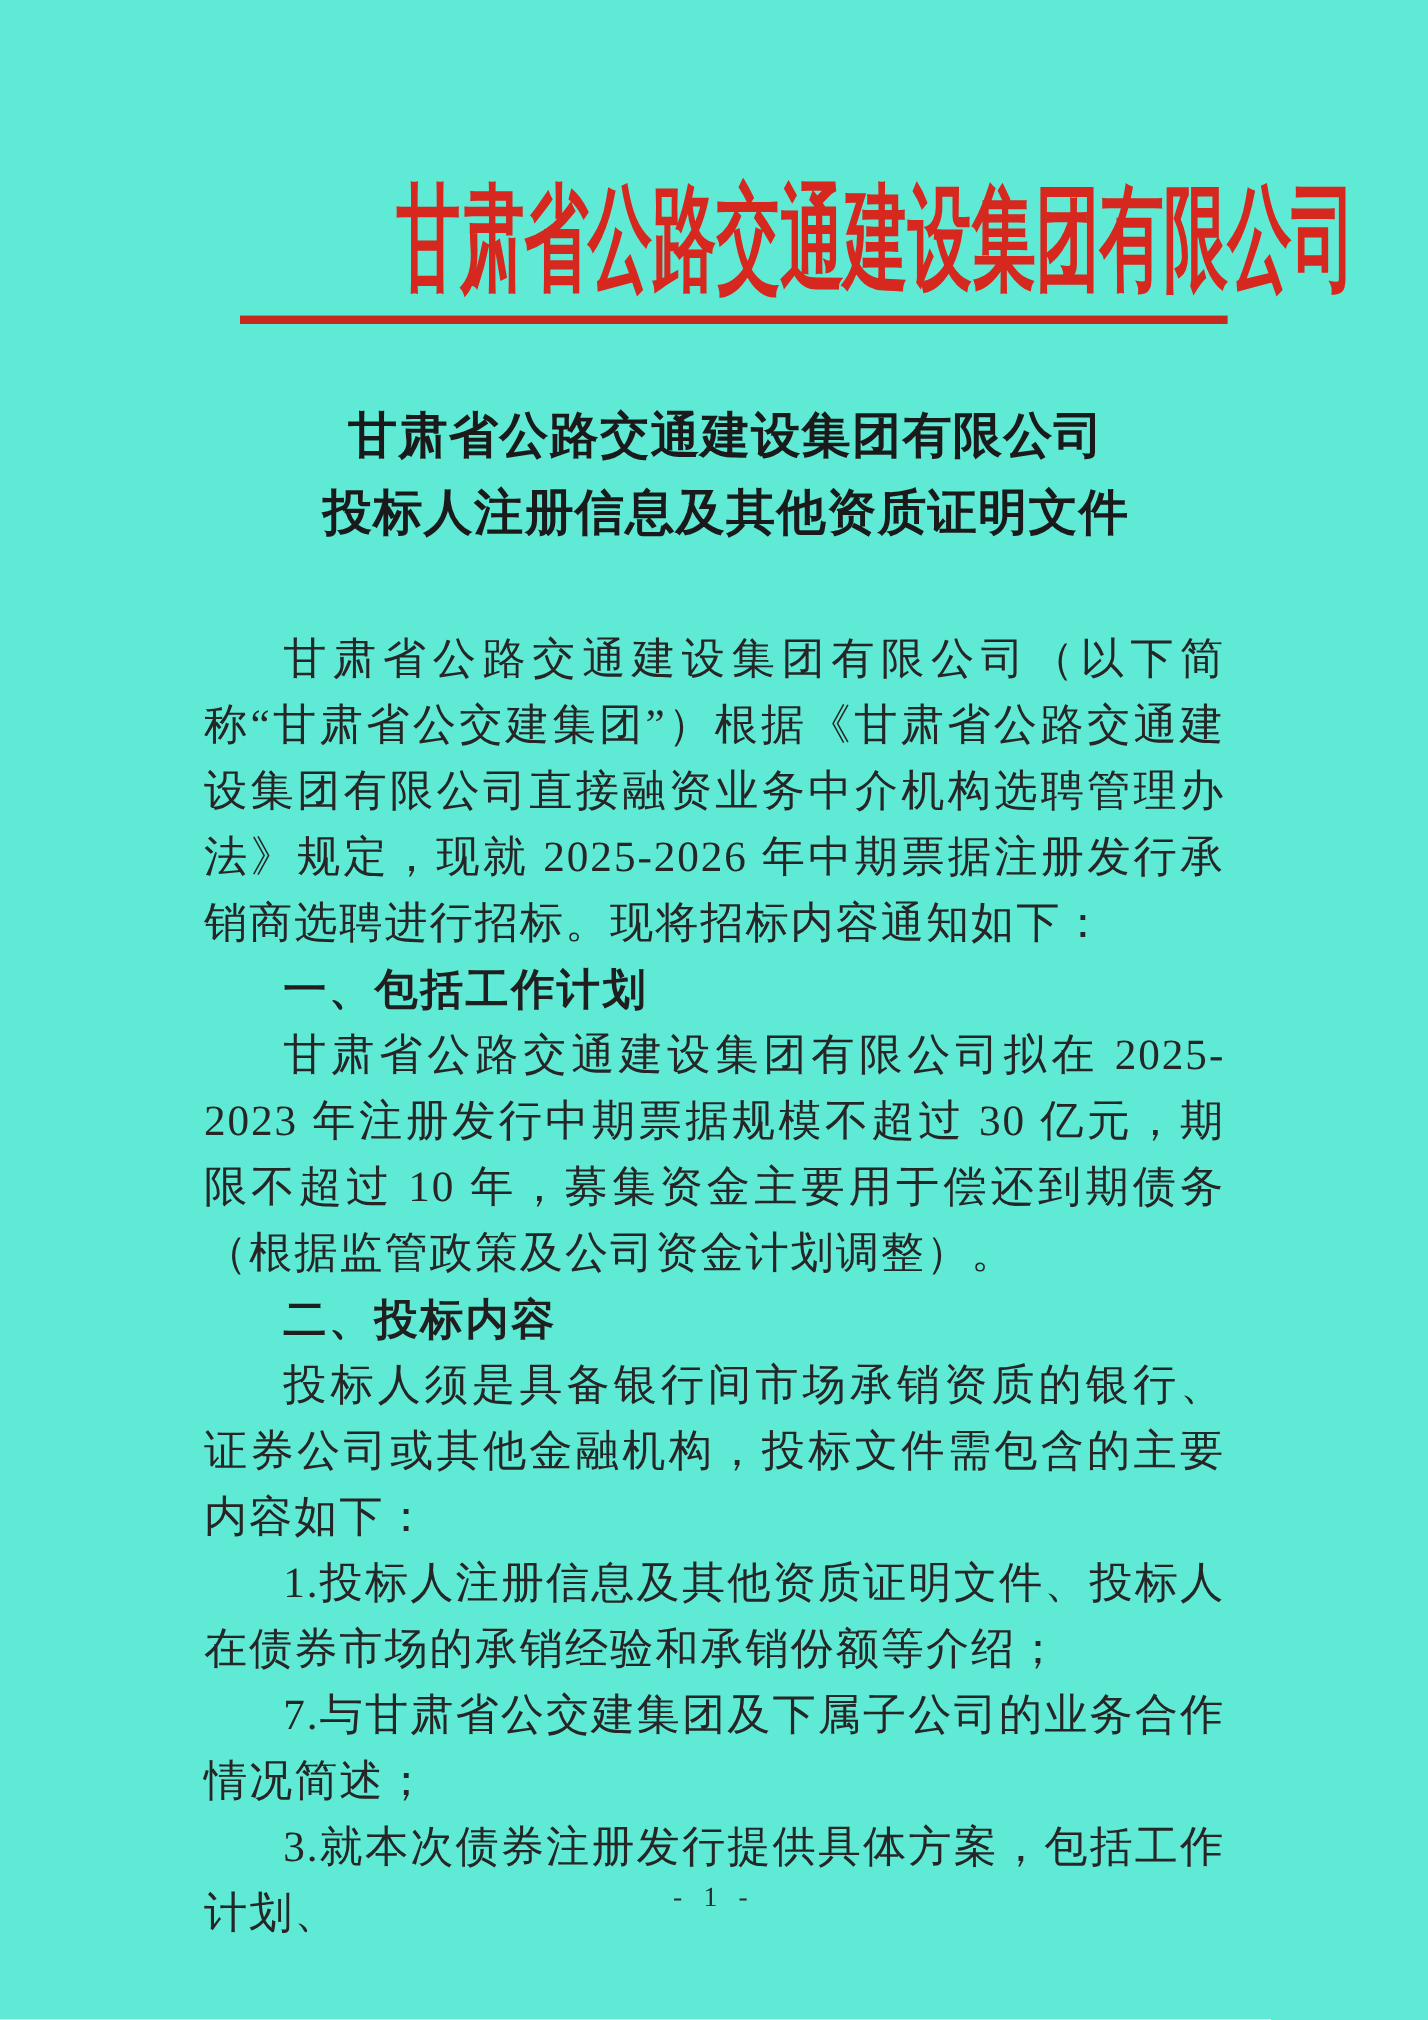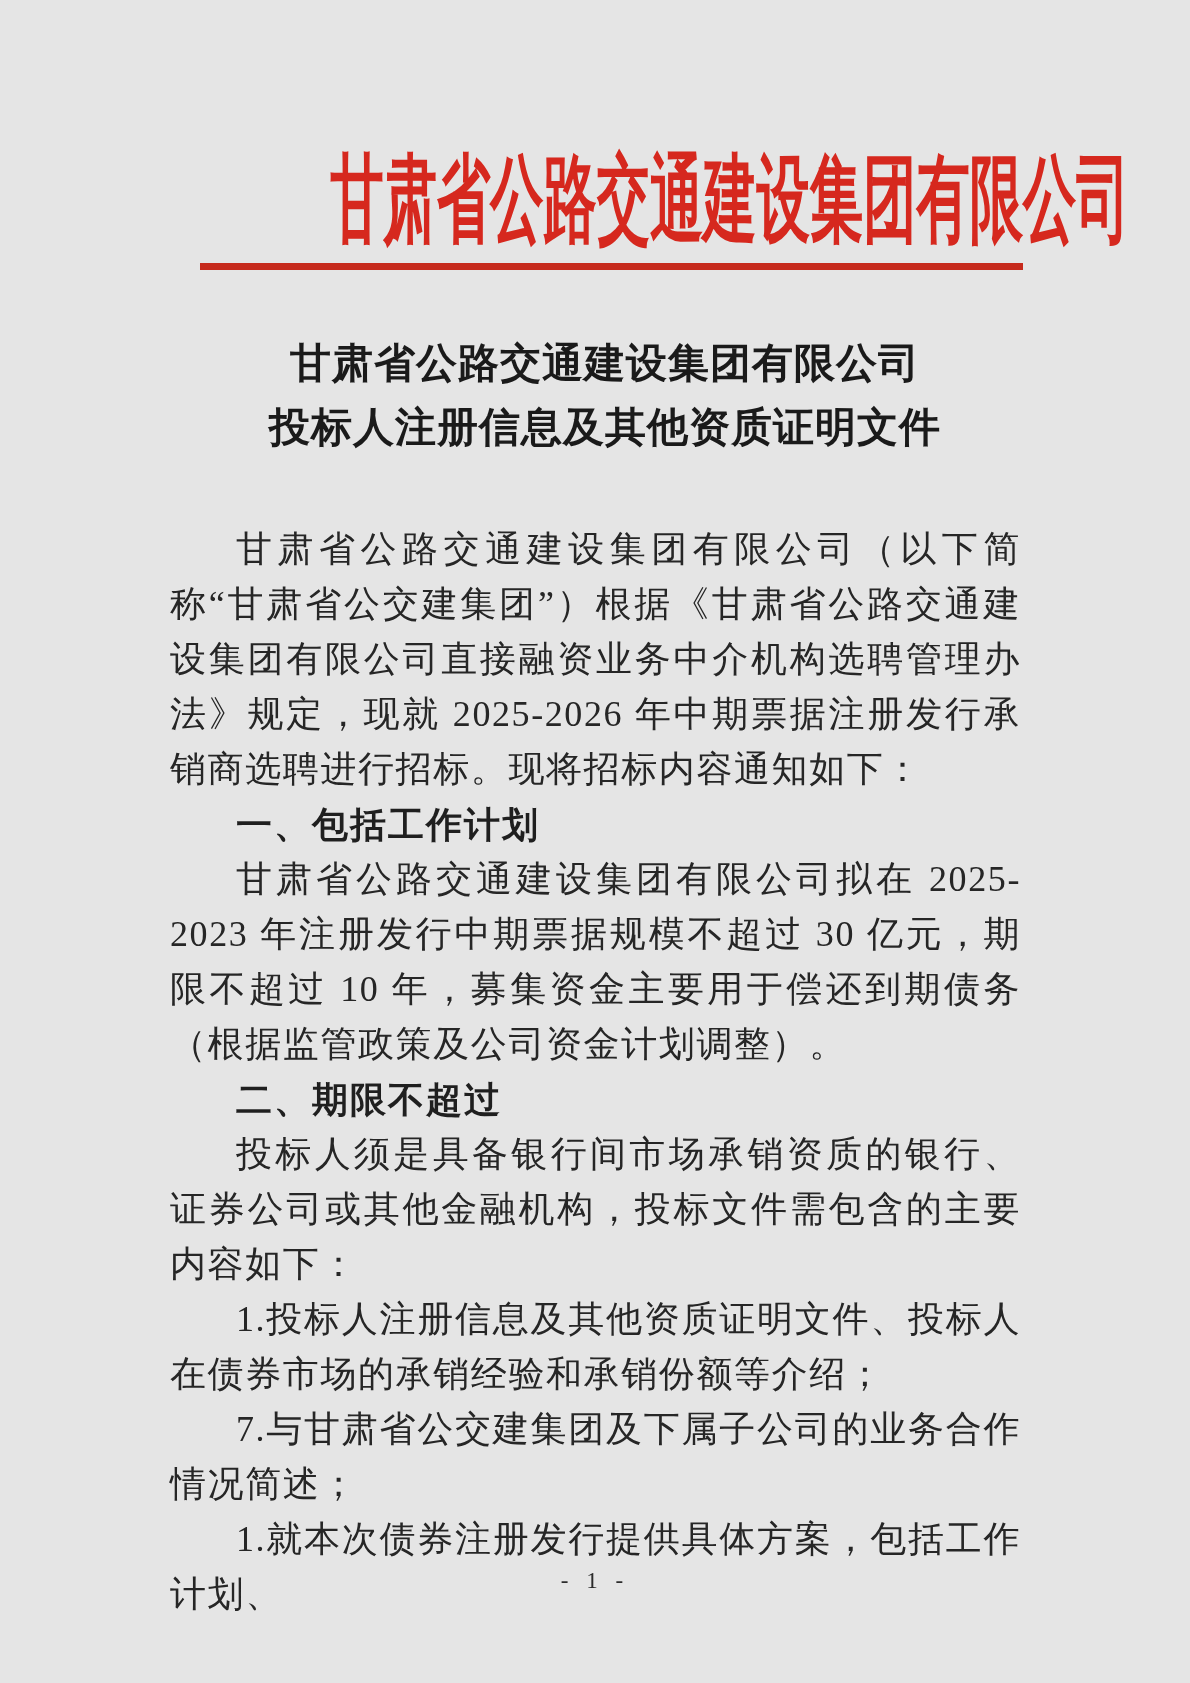--- a/index.html
+++ b/index.html
@@ -4,21 +4,21 @@
 <style>
   html, body {
     margin: 0;
     padding: 0;
     background: #ffffff;
   }
   .page {
     position: relative;
     width: 1190px;
     height: 1683px;
-    background: #e5e5e5;
+    background: #5eead4;
     overflow: hidden;
     font-family: "Liberation Serif", "DejaVu Serif", serif;
   }
   
   .letterhead {
     position: absolute;
     top: 144px;
     left: 10px;
     width: 1190px;
     text-align: center;
@@ -108,22 +108,22 @@
 
   <h1 class="doc-title">
     <span>甘肃省公路交通建设集团有限公司</span><br>
     <span>投标人注册信息及其他资质证明文件</span>
   </h1>
 
   <div class="doc-body">
       <p class="para">甘肃省公路交通建设集团有限公司（以下简称“甘肃省公交建集团”）根据《甘肃省公路交通建设集团有限公司直接融资业务中介机构选聘管理办法》规定，现就 2025-2026 年中期票据注册发行承销商选聘进行招标。现将招标内容通知如下：</p>
       <p class="heading">一、包括工作计划</p>
       <p class="para">甘肃省公路交通建设集团有限公司拟在 2025-2023 年注册发行中期票据规模不超过 30 亿元，期限不超过 10 年，募集资金主要用于偿还到期债务（根据监管政策及公司资金计划调整）。</p>
-      <p class="heading">二、期限不超过</p>
+      <p class="heading">二、投标内容</p>
       <p class="para">投标人须是具备银行间市场承销资质的银行、证券公司或其他金融机构，投标文件需包含的主要内容如下：</p>
       <p class="para">1.投标人注册信息及其他资质证明文件、投标人在债券市场的承销经验和承销份额等介绍；</p>
       <p class="para">7.与甘肃省公交建集团及下属子公司的业务合作情况简述；</p>
-      <p class="para">1.就本次债券注册发行提供具体方案，包括工作计划、</p>
+      <p class="para">3.就本次债券注册发行提供具体方案，包括工作计划、</p>
     </div>
 
   <div class="page-footer">- 1 -</div>
 
 </div>
 
 </body></html>

